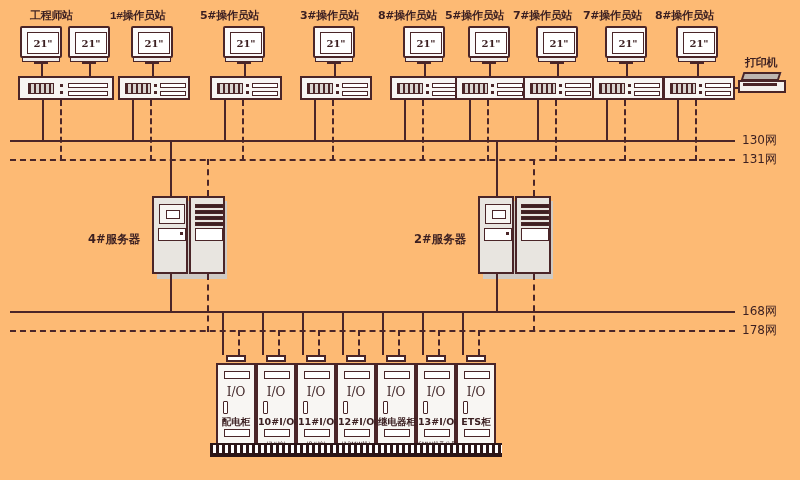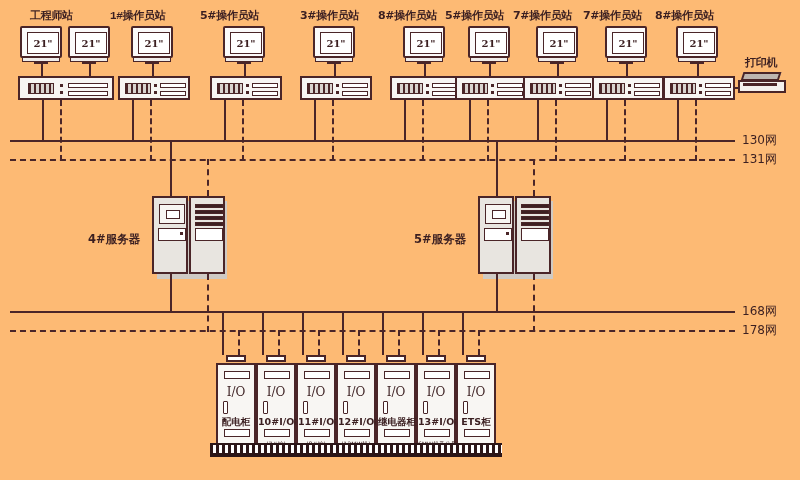--- a/index.html
+++ b/index.html
@@ -460,21 +460,21 @@
         <div class="pc-dot" style="left:26px;top:34px;"></div>
       </div>
       <div class="srv-col" style="left:37px;width:36px;height:78px;">
         <div class="srv-bar" style="top:6px;"></div>
         <div class="srv-bar" style="top:12px;"></div>
         <div class="srv-bar" style="top:18px;"></div>
         <div class="srv-bar" style="top:24px;"></div>
         <div class="srv-drivebay" style="top:30px;"></div>
       </div>
     </div>
-    <div class="srv-label" style="left:414px;top:232px;">5#服务器</div>
+    <div class="srv-label" style="left:414px;top:232px;">2#服务器</div>
     <div class="solid-line vline" style="left:496px;top:140px;height:56px;"></div>
     <div class="dash-v" style="left:533px;top:159px;height:37px;"></div>
     <div class="solid-line vline" style="left:496px;top:274px;height:39px;"></div>
     <div class="dash-v" style="left:533px;top:274px;height:58px;"></div>
     <div class="solid-line hline" style="left:10px;top:311px;width:725px;"></div>
     <div class="dash-h" style="left:10px;top:330px;width:725px;"></div>
     <div class="net-label" style="left:742px;top:303px;">168网</div>
     <div class="net-label" style="left:742px;top:322px;">178网</div>
     <div class="cab" style="left:216px;top:363px;width:40px;height:85px;">
       <div class="cab-slot" style="left:6px;top:6px;width:26px;"></div>

